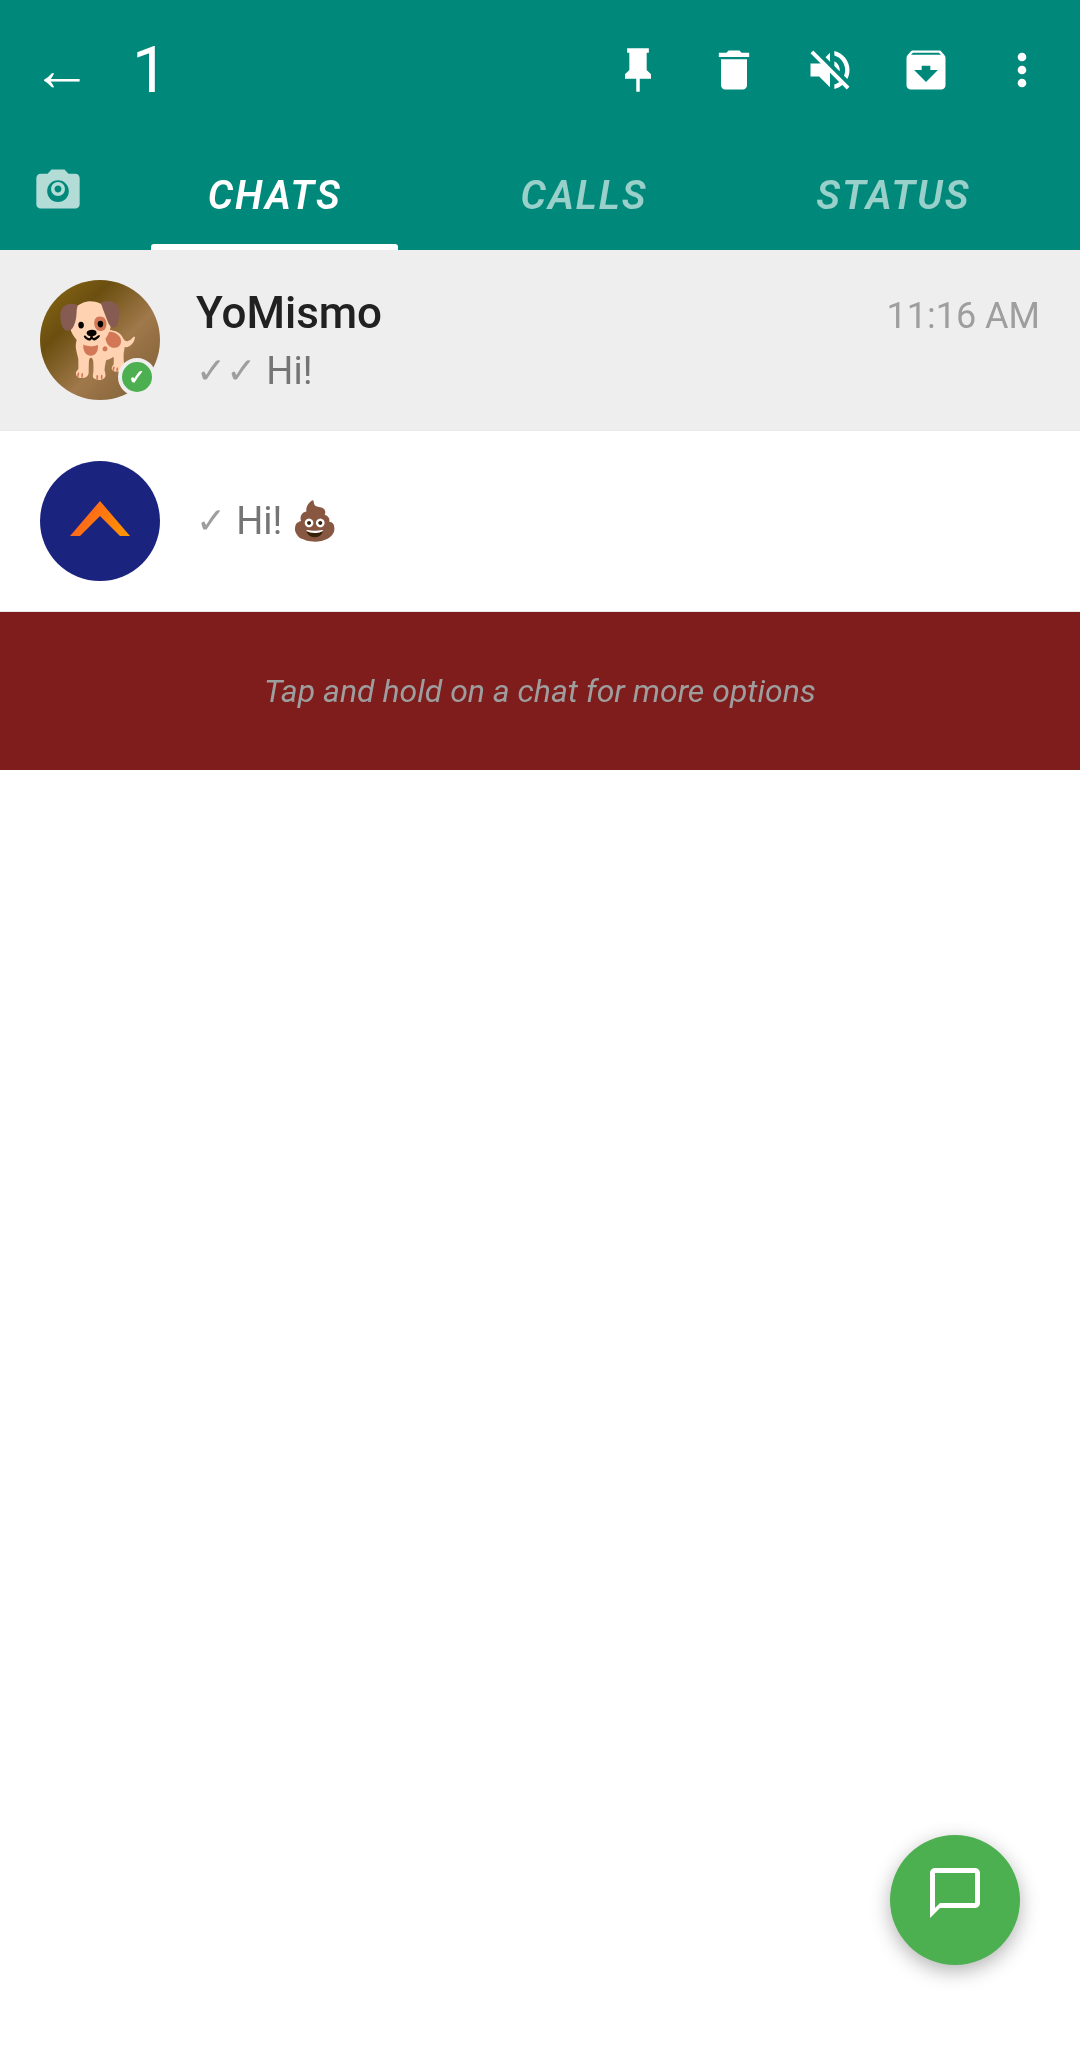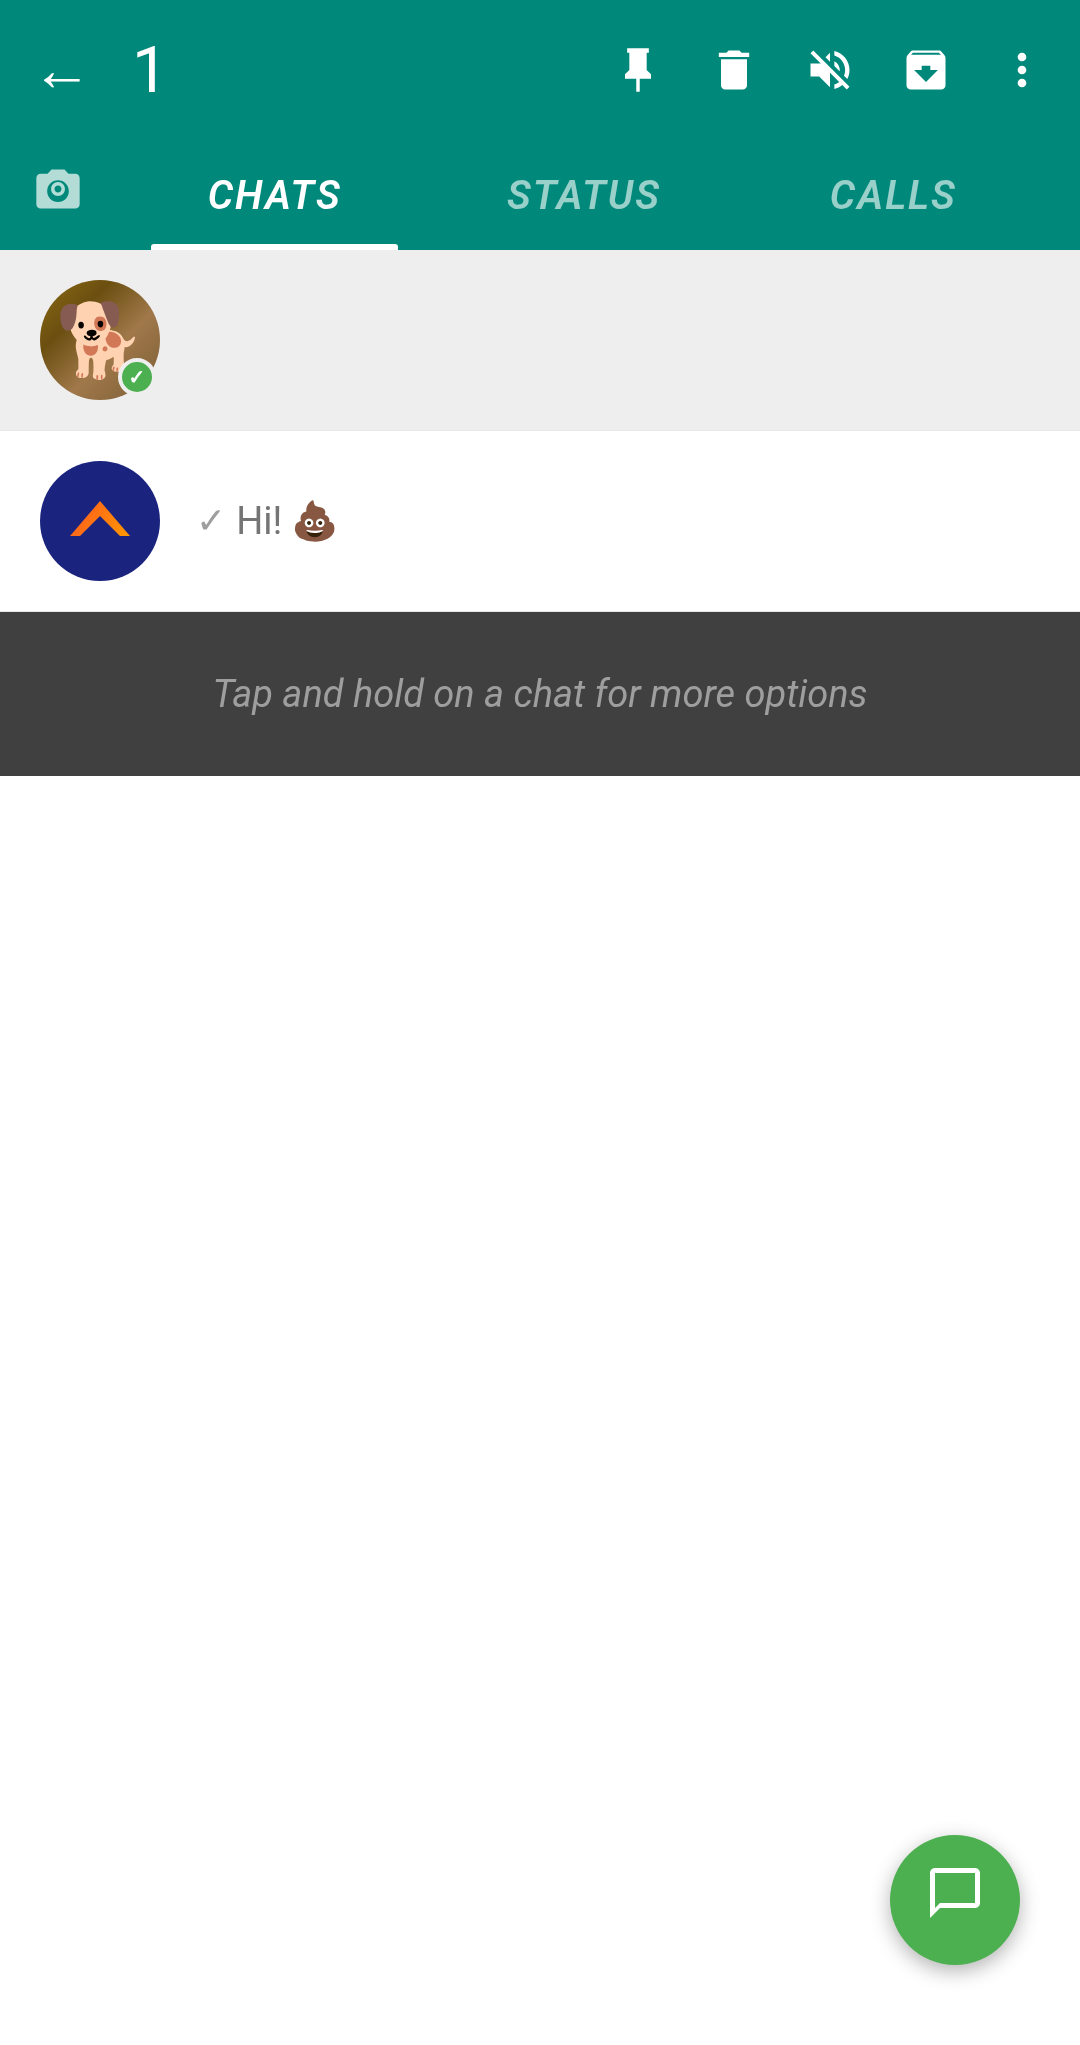--- a/index.html
+++ b/index.html
@@ -244,24 +244,24 @@
     .single-check {
       color: #9e9e9e;
       font-size: 36px;
       margin-right: 4px;
     }
 
     
     .hint-text {
       text-align: center;
       padding: 60px 40px;
-      font-size: 38px;
+      font-size: 32px;
       color: #9e9e9e;
       font-style: italic;
-      background: #404040;
+      background: #7f1d1d;
     }
 
     
     .fab {
       position: fixed;
       bottom: 80px;
       right: 60px;
       width: 130px;
       height: 130px;
       border-radius: 50%;
@@ -321,34 +321,44 @@
     <span class="camera-icon">
       <svg width="52" height="52" viewBox="0 0 24 24" fill="rgba(255,255,255,0.7)">
         <path d="M12 15.2c1.77 0 3.2-1.43 3.2-3.2 0-1.77-1.43-3.2-3.2-3.2-1.77 0-3.2 1.43-3.2 3.2 0 1.77 1.43 3.2 3.2 3.2zm0-1.6c-.88 0-1.6-.72-1.6-1.6 0-.88.72-1.6 1.6-1.6.88 0 1.6.72 1.6 1.6 0 .88-.72 1.6-1.6 1.6zM9 3L7.17 5H4c-1.1 0-2 .9-2 2v12c0 1.1.9 2 2 2h16c1.1 0 2-.9 2-2V7c0-1.1-.9-2-2-2h-3.17L15 3H9zm3 15c-2.76 0-5-2.24-5-5s2.24-5 5-5 5 2.24 5 5-2.24 5-5 5z"></path>
       </svg>
     </span>
 
     <div class="tab tab-active">
       <span class="tab-label">CHATS</span>
     </div>
     <div class="tab tab-inactive">
+      <span class="tab-label">CALLS</span>
+    </div>
+    <div class="tab tab-inactive">
       <span class="tab-label">STATUS</span>
-    </div>
-    <div class="tab tab-inactive">
-      <span class="tab-label">CALLS</span>
     </div>
   </div>
 </div>
 
 <div class="chat-list">
 
   <div class="chat-item" style="background:#eeeeee;">
     <div class="avatar-wrap">
       <div class="avatar-circle avatar-yomismo"></div>
       <div class="online-badge"></div>
+    </div>
+    <div class="chat-content">
+      <div class="chat-header-row">
+        <span class="chat-name">YoMismo</span>
+        <span class="chat-time">11:16 AM</span>
+      </div>
+      <div class="chat-preview">
+        <span class="double-check">✓✓</span>
+        <span>Hi!</span>
+      </div>
     </div>
   </div>
 
   <div class="chat-item" style="background:#ffffff;">
     <div class="avatar-wrap">
       <div class="malavida-logo">
         <svg viewBox="0 0 80 80" fill="none" xmlns="http://www.w3.org/2000/svg">
 
           <circle cx="40" cy="40" r="40" fill="#1a237e"></circle>
 

